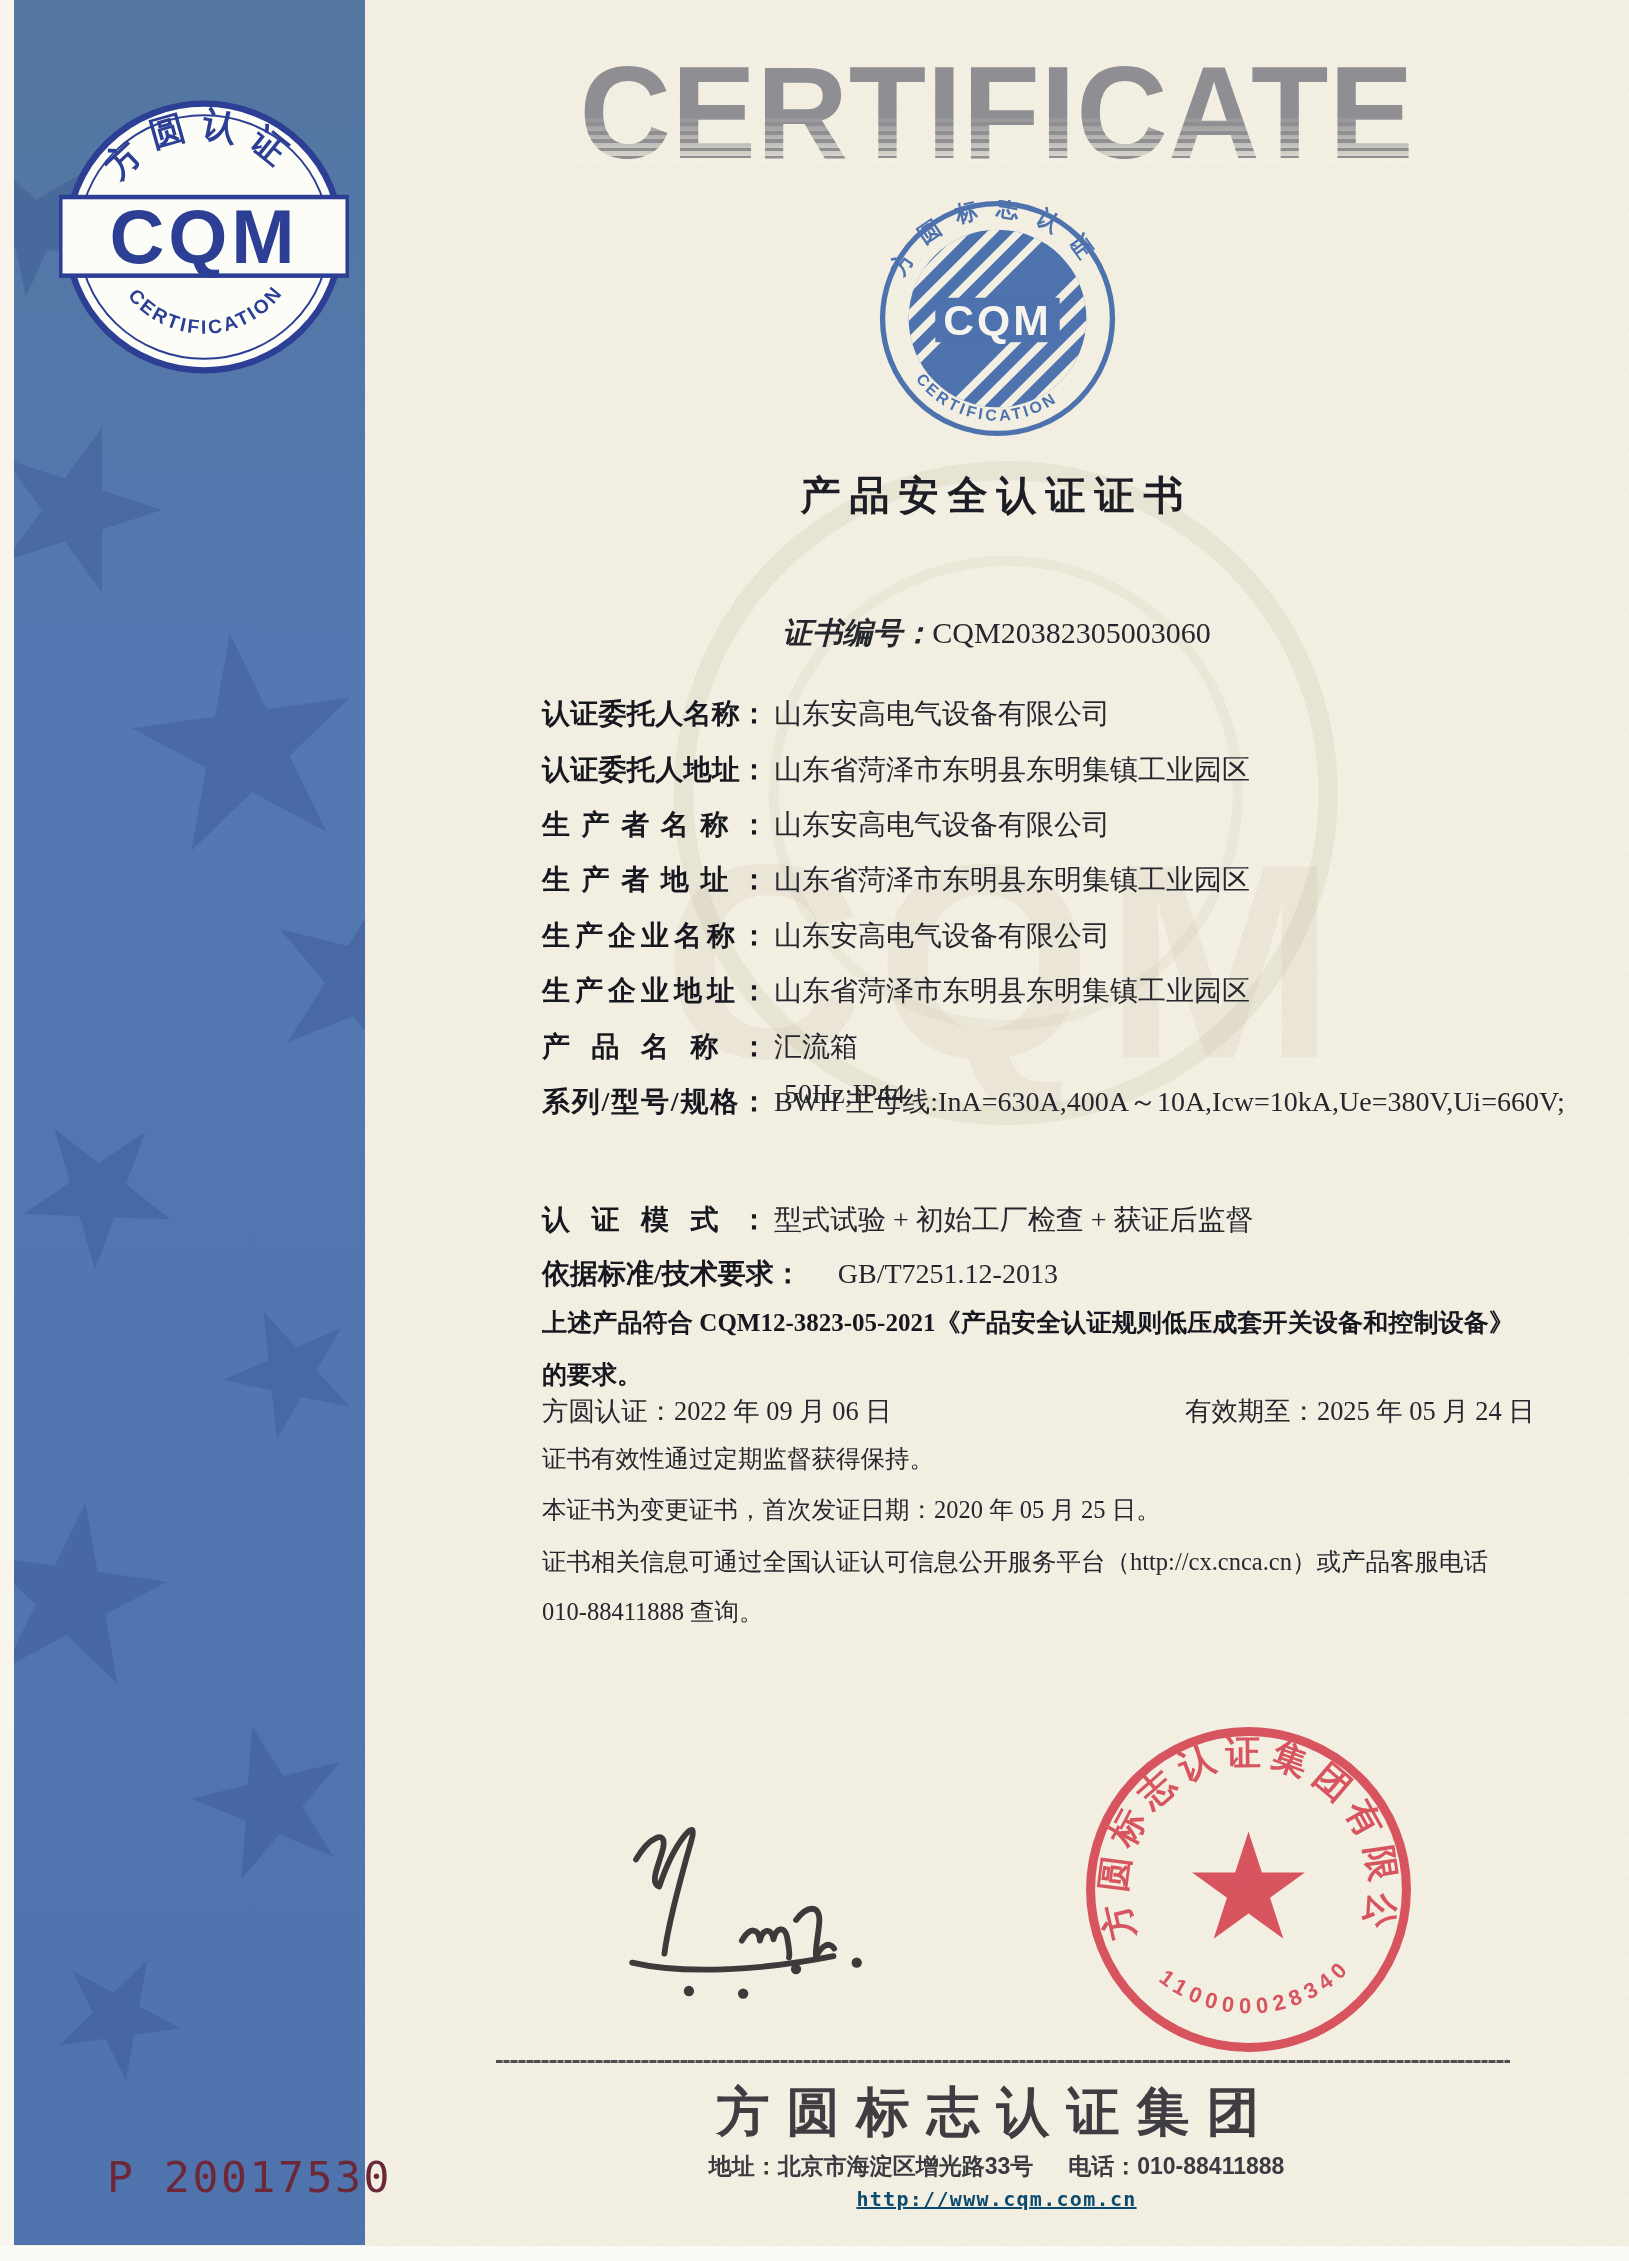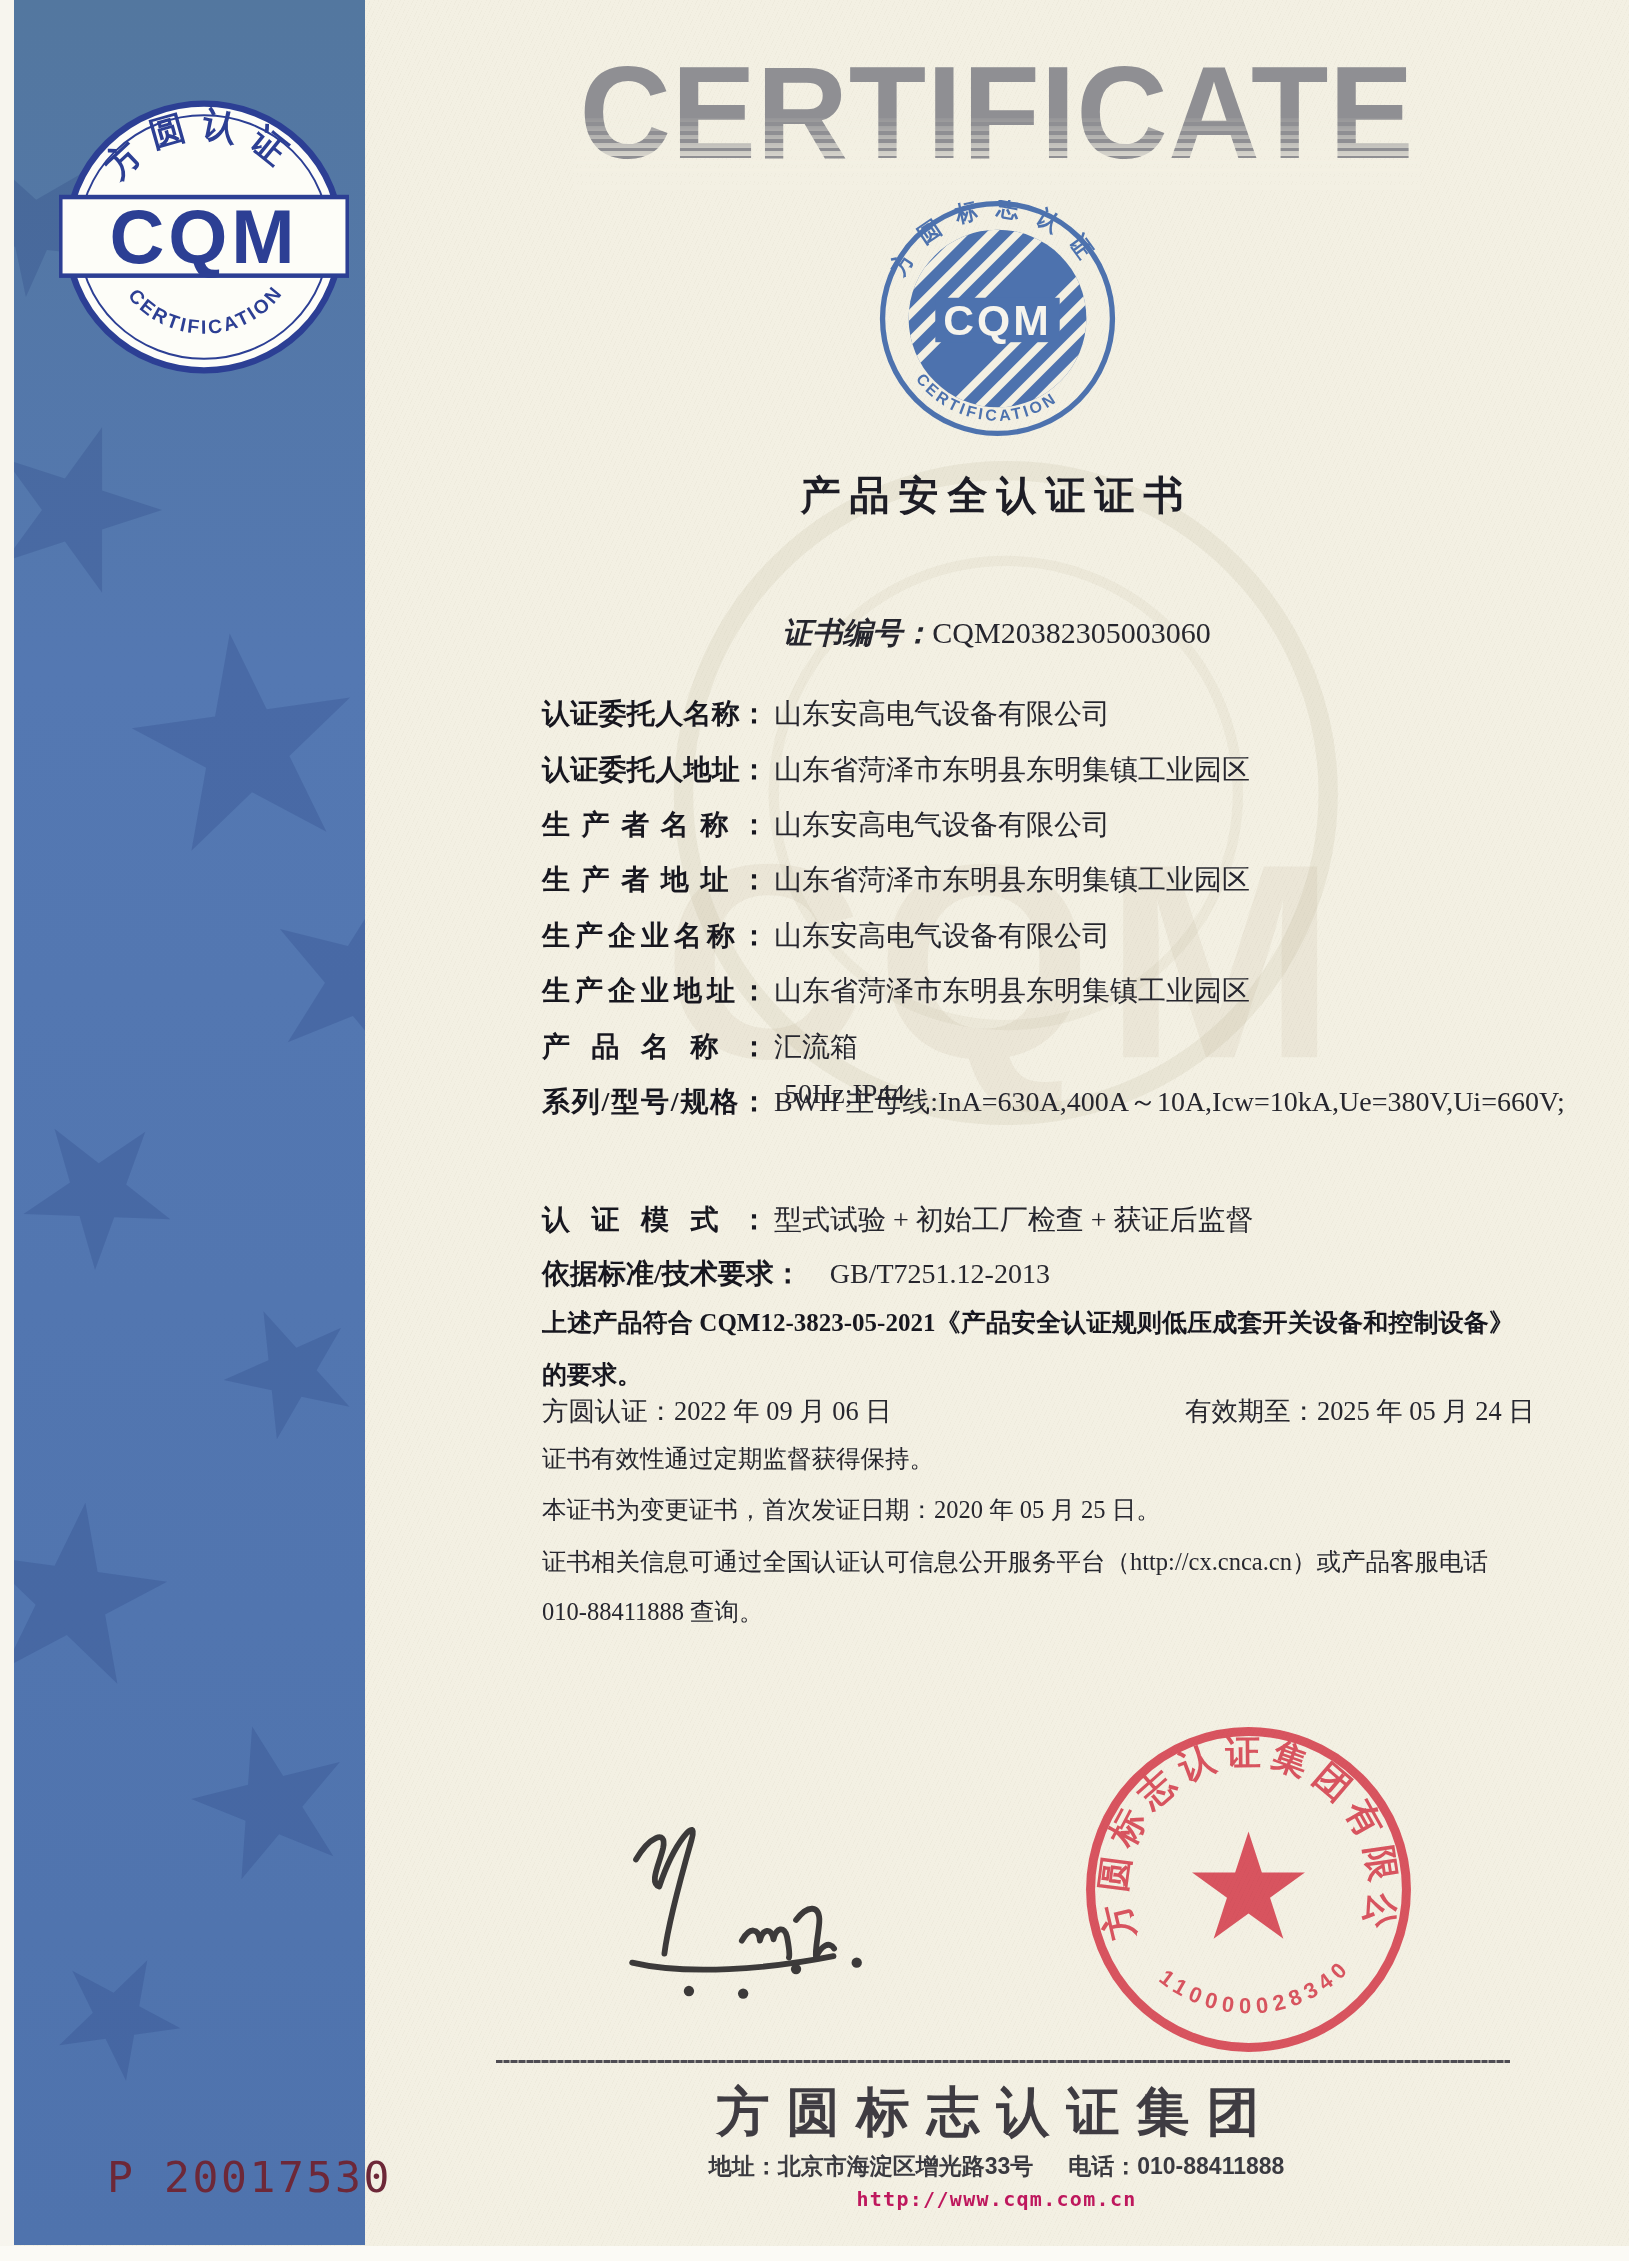--- a/index.html
+++ b/index.html
@@ -56,21 +56,21 @@
   }
   .certno .lab{font-weight:bold;font-style:italic;}
   .row{position:absolute;left:542px;width:1032px;font-size:28px;white-space:nowrap;}
   .lbl{
     display:inline-block;width:226px;text-align:justify;text-align-last:justify;
     font-weight:bold;color:#17171f;vertical-align:top;
   }
   .val{margin-left:6px;color:#26262e;}
   .cont{position:absolute;left:784px;font-size:28px;white-space:nowrap;}
   .row-std .lbl2{font-weight:bold;color:#17171f;}
-  .row-std .val{margin-left:28px;}
+  .row-std .val{margin-left:36px;}
   .conformity{
     position:absolute;left:542px;top:1297px;width:972px;
     font-size:25px;font-weight:bold;line-height:52px;color:#17171f;text-align:justify;
   }
   .dateline{position:absolute;font-size:26.4px;white-space:nowrap;}
   .note{position:absolute;left:542px;font-size:24.5px;white-space:nowrap;color:#26262e;}
   
   .signature{position:absolute;left:627px;top:1800px;z-index:4;}
   .seal{position:absolute;left:1068px;top:1709px;z-index:5;opacity:0.92;mix-blend-mode:multiply;}
   
@@ -84,21 +84,21 @@
   }
   .addr{
     position:absolute;left:368px;top:2151px;width:1257px;text-align:center;
     font-family:"Liberation Sans","DejaVu Sans",sans-serif;
     font-size:23px;font-weight:bold;color:#3a3a40;white-space:nowrap;
   }
   .addr .gap{display:inline-block;width:35px;}
   .site{
     position:absolute;left:368px;top:2187px;width:1257px;text-align:center;
     font-family:"DejaVu Sans Mono",monospace;font-size:20px;font-weight:bold;
-    letter-spacing:1.3px;color:#be185d;white-space:nowrap;
+    letter-spacing:1.3px;color:#0c4a6e;white-space:nowrap;text-decoration:underline;
   }
   .bottom-edge{position:absolute;left:0;bottom:0;width:100%;height:15.5px;background:#fbfaf5;z-index:6;}
   .left-edge{position:absolute;left:0;top:0;width:14px;height:100%;background:#f7f5ee;z-index:6;}
   svg text{font-family:"Liberation Sans","DejaVu Sans",sans-serif;}
 </style>
 </head>
 <body>
 
 <div class="paper"></div>
 

